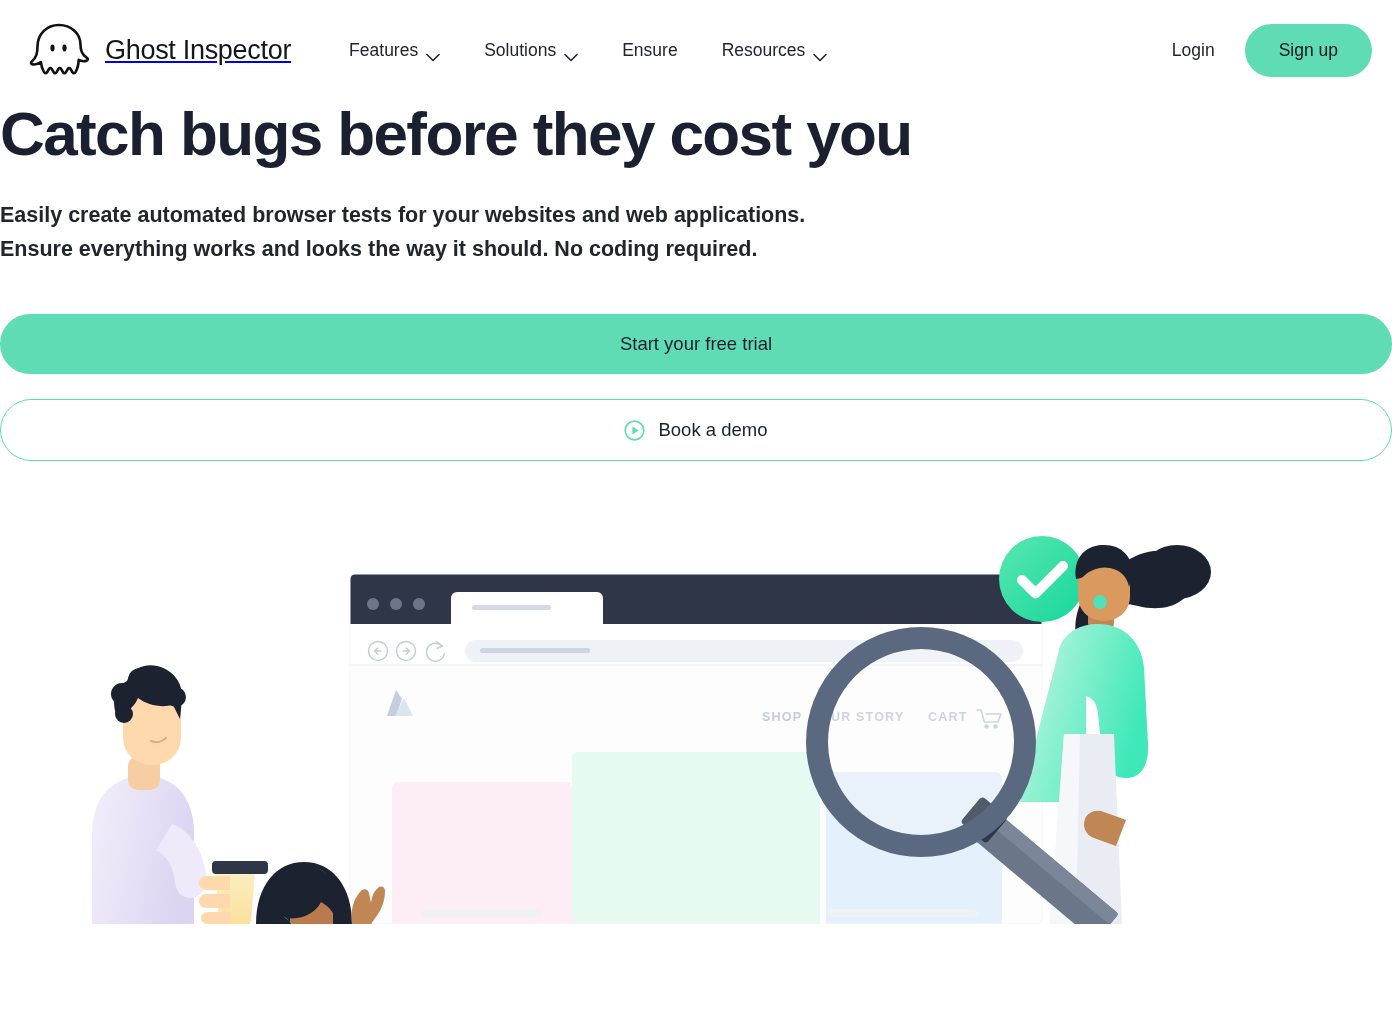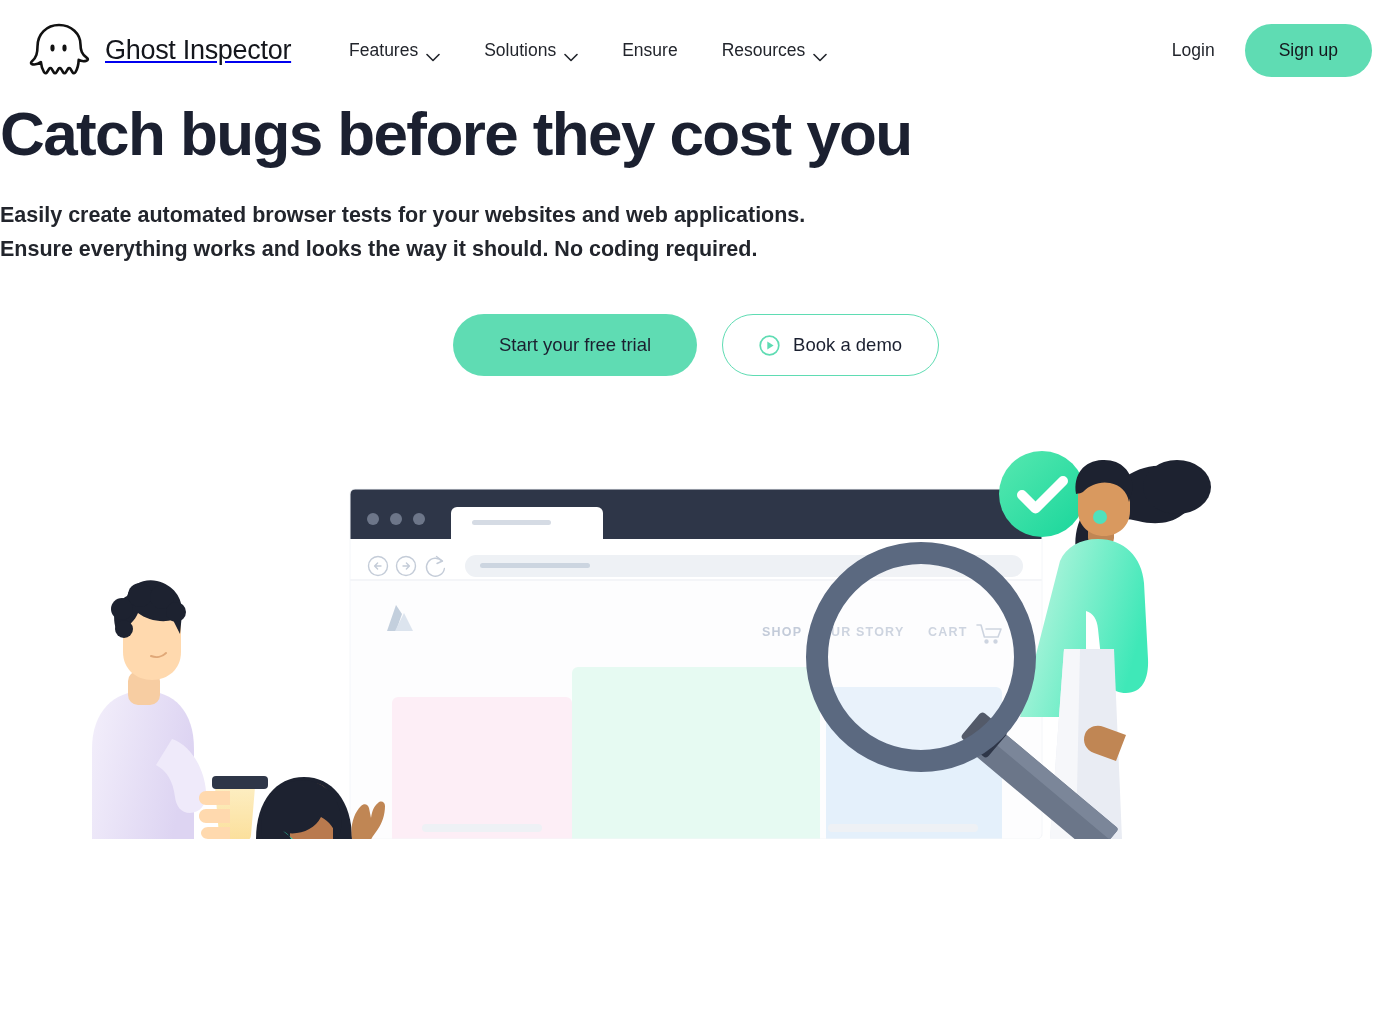--- a/index.html
+++ b/index.html
@@ -78,20 +78,21 @@
     font-size: 21.5px;
     line-height: 1.58;
     color: #22252c;
     font-weight: 600;
   }
   .hero-ctas {
     margin-top: 47px;
     display: flex;
     justify-content: center;
     gap: 25px;
+    flex-direction: column;
   }
   .btn-primary {
     background: #5FDCB3;
     color: #1b2030;
     font-size: 18.5px;
     border: none;
     border-radius: 999px;
     padding: 19px 46px;
     cursor: pointer;
     font-family: inherit;
@@ -101,20 +102,21 @@
     color: #1b2030;
     font-size: 18.5px;
     border: 1.5px solid #5FDCB3;
     border-radius: 999px;
     padding: 19px 36px;
     cursor: pointer;
     font-family: inherit;
     display: flex;
     align-items: center;
     gap: 13px;
+    justify-content: center;
   }
   .play-icon { width: 21px; height: 21px; display: block; flex: 0 0 auto; }
 
   
   .illustration {
     position: relative;
     width: 1176px;
     height: 400px;
     margin-top: 63px;
   }

